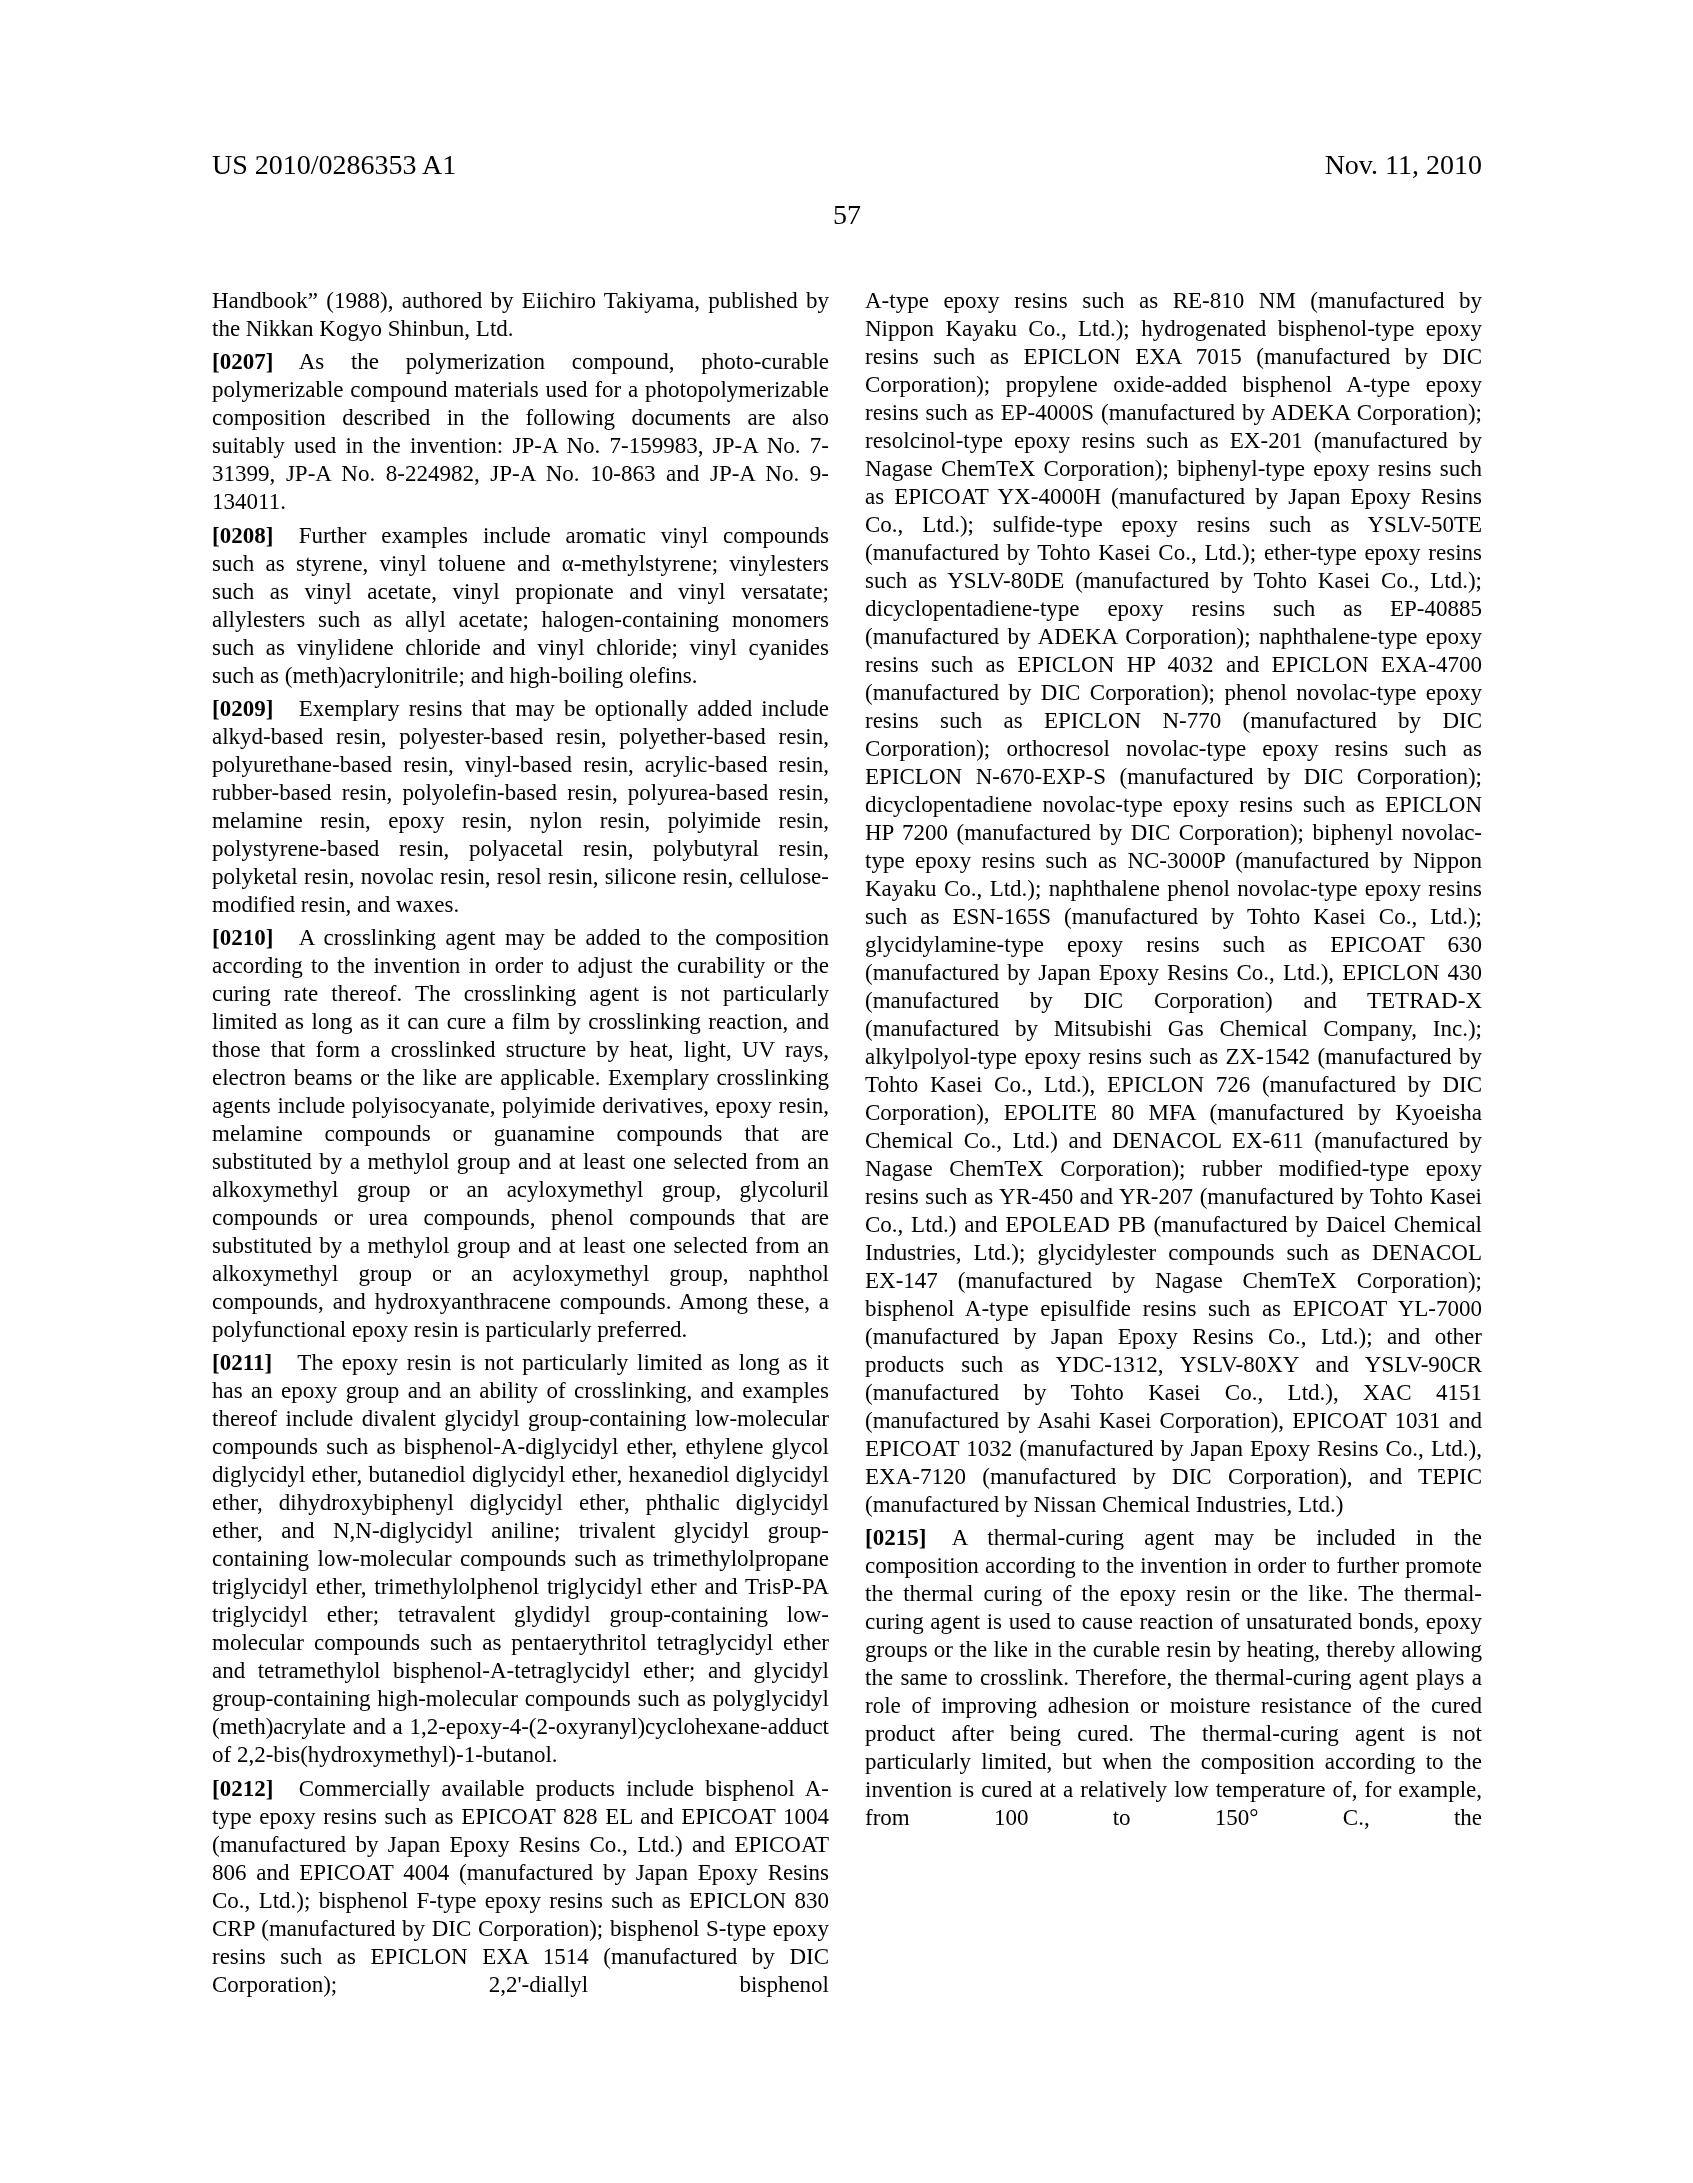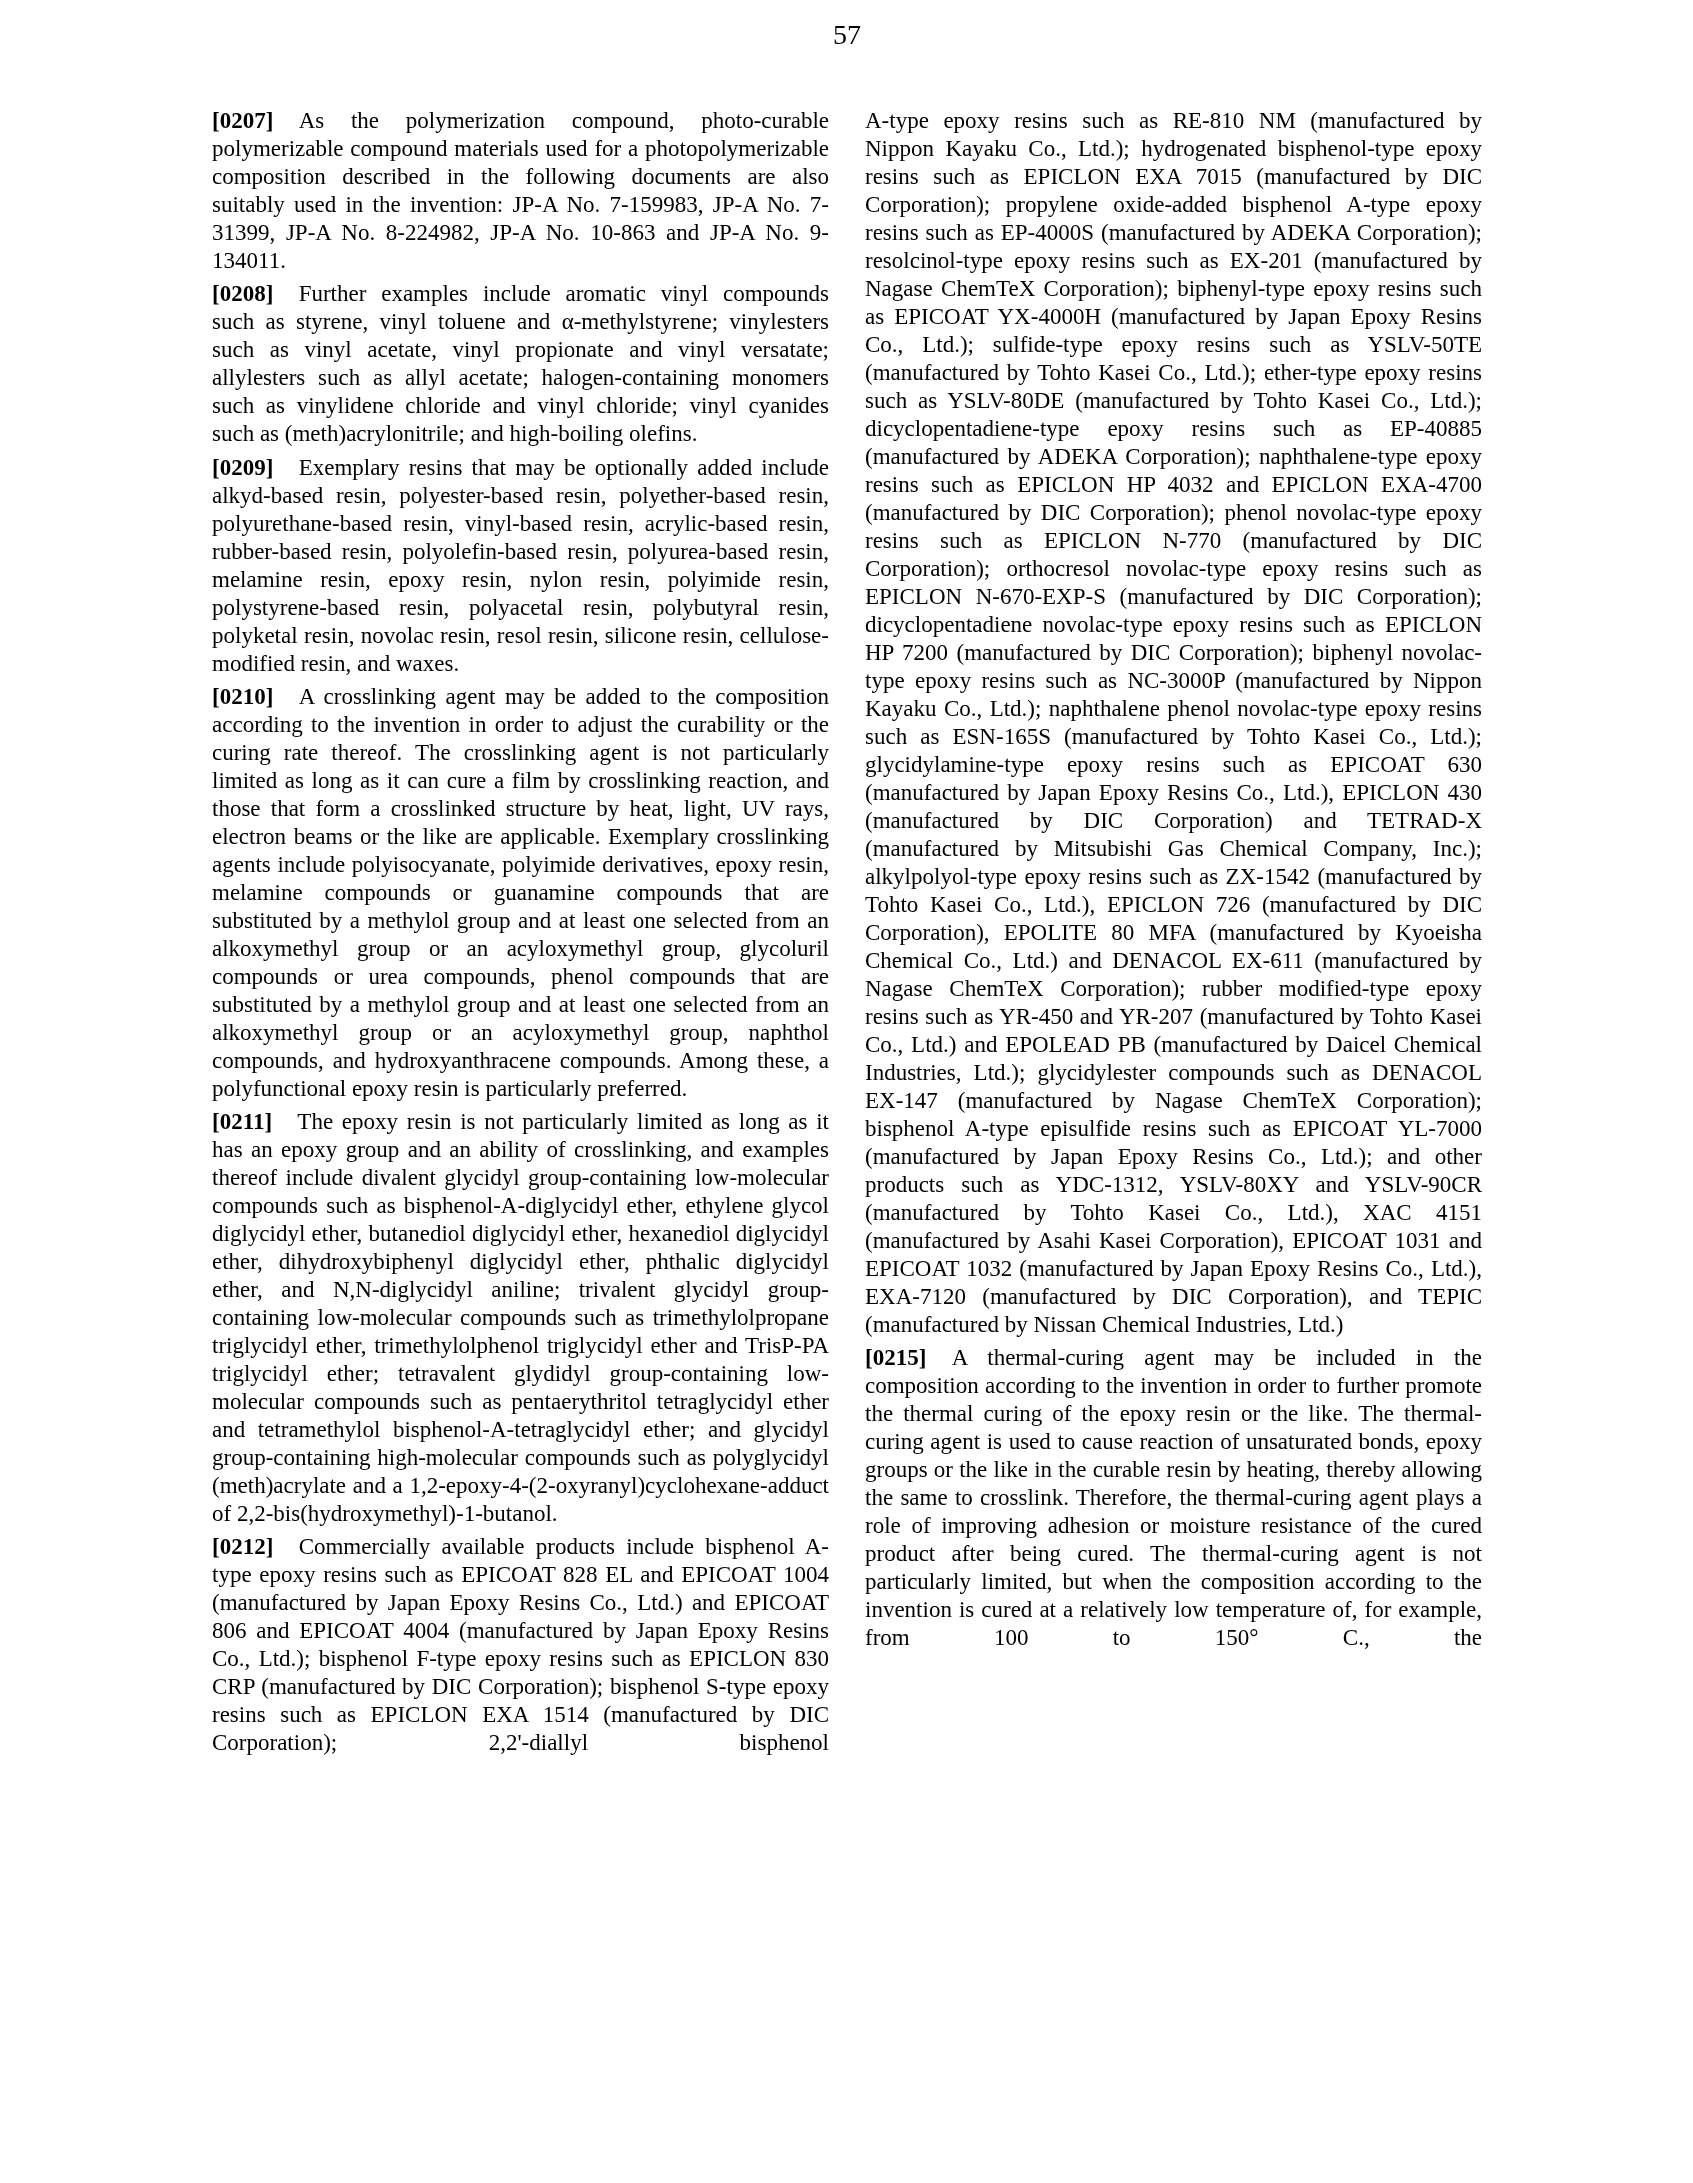--- a/index.html
+++ b/index.html
@@ -60,25 +60,30 @@
   }
   .runs-on {
     text-align-last: justify;
   }
 </style>
 </head>
 <body>
 
 <div class="page">
   <div class="content">
+    <div class="header">
+      <span>US 2010/0286353 A1</span>
+      <span>Nov. 11, 2010</span>
+    </div>
     <div class="page-number">57</div>
 
     <div class="columns">
 
       <div class="col">
+        <p><span class="tag"></span><span>Handbook” (1988), authored by Eiichiro Takiyama, published by the Nikkan Kogyo Shinbun, Ltd.</span></p>
         <p><span class="tag">[0207]</span><span>As the polymerization compound, photo-curable polymerizable compound materials used for a photopolymerizable composition described in the following documents are also suitably used in the invention: JP-A No. 7-159983, JP-A No. 7-31399, JP-A No. 8-224982, JP-A No. 10-863 and JP-A No. 9-134011.</span></p>
         <p><span class="tag">[0208]</span><span>Further examples include aromatic vinyl compounds such as styrene, vinyl toluene and α-methylstyrene; vinylesters such as vinyl acetate, vinyl propionate and vinyl versatate; allylesters such as allyl acetate; halogen-containing monomers such as vinylidene chloride and vinyl chloride; vinyl cyanides such as (meth)acrylonitrile; and high-boiling olefins.</span></p>
         <p><span class="tag">[0209]</span><span>Exemplary resins that may be optionally added include alkyd-based resin, polyester-based resin, polyether-based resin, polyurethane-based resin, vinyl-based resin, acrylic-based resin, rubber-based resin, polyolefin-based resin, polyurea-based resin, melamine resin, epoxy resin, nylon resin, polyimide resin, polystyrene-based resin, polyacetal resin, polybutyral resin, polyketal resin, novolac resin, resol resin, silicone resin, cellulose-modified resin, and waxes.</span></p>
         <p><span class="tag">[0210]</span><span>A crosslinking agent may be added to the composition according to the invention in order to adjust the curability or the curing rate thereof. The crosslinking agent is not particularly limited as long as it can cure a film by crosslinking reaction, and those that form a crosslinked structure by heat, light, UV rays, electron beams or the like are applicable. Exemplary crosslinking agents include polyisocyanate, polyimide derivatives, epoxy resin, melamine compounds or guanamine compounds that are substituted by a methylol group and at least one selected from an alkoxymethyl group or an acyloxymethyl group, glycoluril compounds or urea compounds, phenol compounds that are substituted by a methylol group and at least one selected from an alkoxymethyl group or an acyloxymethyl group, naphthol compounds, and hydroxyanthracene compounds. Among these, a polyfunctional epoxy resin is particularly preferred.</span></p>
         <p><span class="tag">[0211]</span><span>The epoxy resin is not particularly limited as long as it has an epoxy group and an ability of crosslinking, and examples thereof include divalent glycidyl group-containing low-molecular compounds such as bisphenol-A-diglycidyl ether, ethylene glycol diglycidyl ether, butanediol diglycidyl ether, hexanediol diglycidyl ether, dihydroxybiphenyl diglycidyl ether, phthalic diglycidyl ether, and N,N-diglycidyl aniline; trivalent glycidyl group-containing low-molecular compounds such as trimethylolpropane triglycidyl ether, trimethylolphenol triglycidyl ether and TrisP-PA triglycidyl ether; tetravalent glydidyl group-containing low-molecular compounds such as pentaerythritol tetraglycidyl ether and tetramethylol bisphenol-A-tetraglycidyl ether; and glycidyl group-containing high-molecular compounds such as polyglycidyl (meth)acrylate and a 1,2-epoxy-4-(2-oxyranyl)cyclohexane-adduct of 2,2-bis(hydroxymethyl)-1-butanol.</span></p>
         <p class="runs-on"><span class="tag">[0212]</span><span>Commercially available products include bisphenol A-type epoxy resins such as EPICOAT 828 EL and EPICOAT 1004 (manufactured by Japan Epoxy Resins Co., Ltd.) and EPICOAT 806 and EPICOAT 4004 (manufactured by Japan Epoxy Resins Co., Ltd.); bisphenol F-type epoxy resins such as EPICLON 830 CRP (manufactured by DIC Corporation); bisphenol S-type epoxy resins such as EPICLON EXA 1514 (manufactured by DIC Corporation); 2,2'-diallyl bisphenol</span></p>
       </div>
 
       <div class="col">
         <p><span class="tag"></span><span>A-type epoxy resins such as RE-810 NM (manufactured by Nippon Kayaku Co., Ltd.); hydrogenated bisphenol-type epoxy resins such as EPICLON EXA 7015 (manufactured by DIC Corporation); propylene oxide-added bisphenol A-type epoxy resins such as EP-4000S (manufactured by ADEKA Corporation); resolcinol-type epoxy resins such as EX-201 (manufactured by Nagase ChemTeX Corporation); biphenyl-type epoxy resins such as EPICOAT YX-4000H (manufactured by Japan Epoxy Resins Co., Ltd.); sulfide-type epoxy resins such as YSLV-50TE (manufactured by Tohto Kasei Co., Ltd.); ether-type epoxy resins such as YSLV-80DE (manufactured by Tohto Kasei Co., Ltd.); dicyclopentadiene-type epoxy resins such as EP-40885 (manufactured by ADEKA Corporation); naphthalene-type epoxy resins such as EPICLON HP 4032 and EPICLON EXA-4700 (manufactured by DIC Corporation); phenol novolac-type epoxy resins such as EPICLON N-770 (manufactured by DIC Corporation); orthocresol novolac-type epoxy resins such as EPICLON N-670-EXP-S (manufactured by DIC Corporation); dicyclopentadiene novolac-type epoxy resins such as EPICLON HP 7200 (manufactured by DIC Corporation); biphenyl novolac-type epoxy resins such as NC-3000P (manufactured by Nippon Kayaku Co., Ltd.); naphthalene phenol novolac-type epoxy resins such as ESN-165S (manufactured by Tohto Kasei Co., Ltd.); glycidylamine-type epoxy resins such as EPICOAT 630 (manufactured by Japan Epoxy Resins Co., Ltd.), EPICLON 430 (manufactured by DIC Corporation) and TETRAD-X (manufactured by Mitsubishi Gas Chemical Company, Inc.); alkylpolyol-type epoxy resins such as ZX-1542 (manufactured by Tohto Kasei Co., Ltd.), EPICLON 726 (manufactured by DIC Corporation), EPOLITE 80 MFA (manufactured by Kyoeisha Chemical Co., Ltd.) and DENACOL EX-611 (manufactured by Nagase ChemTeX Corporation); rubber modified-type epoxy resins such as YR-450 and YR-207 (manufactured by Tohto Kasei Co., Ltd.) and EPOLEAD PB (manufactured by Daicel Chemical Industries, Ltd.); glycidylester compounds such as DENACOL EX-147 (manufactured by Nagase ChemTeX Corporation); bisphenol A-type episulfide resins such as EPICOAT YL-7000 (manufactured by Japan Epoxy Resins Co., Ltd.); and other products such as YDC-1312, YSLV-80XY and YSLV-90CR (manufactured by Tohto Kasei Co., Ltd.), XAC 4151 (manufactured by Asahi Kasei Corporation), EPICOAT 1031 and EPICOAT 1032 (manufactured by Japan Epoxy Resins Co., Ltd.), EXA-7120 (manufactured by DIC Corporation), and TEPIC (manufactured by Nissan Chemical Industries, Ltd.)</span></p>

